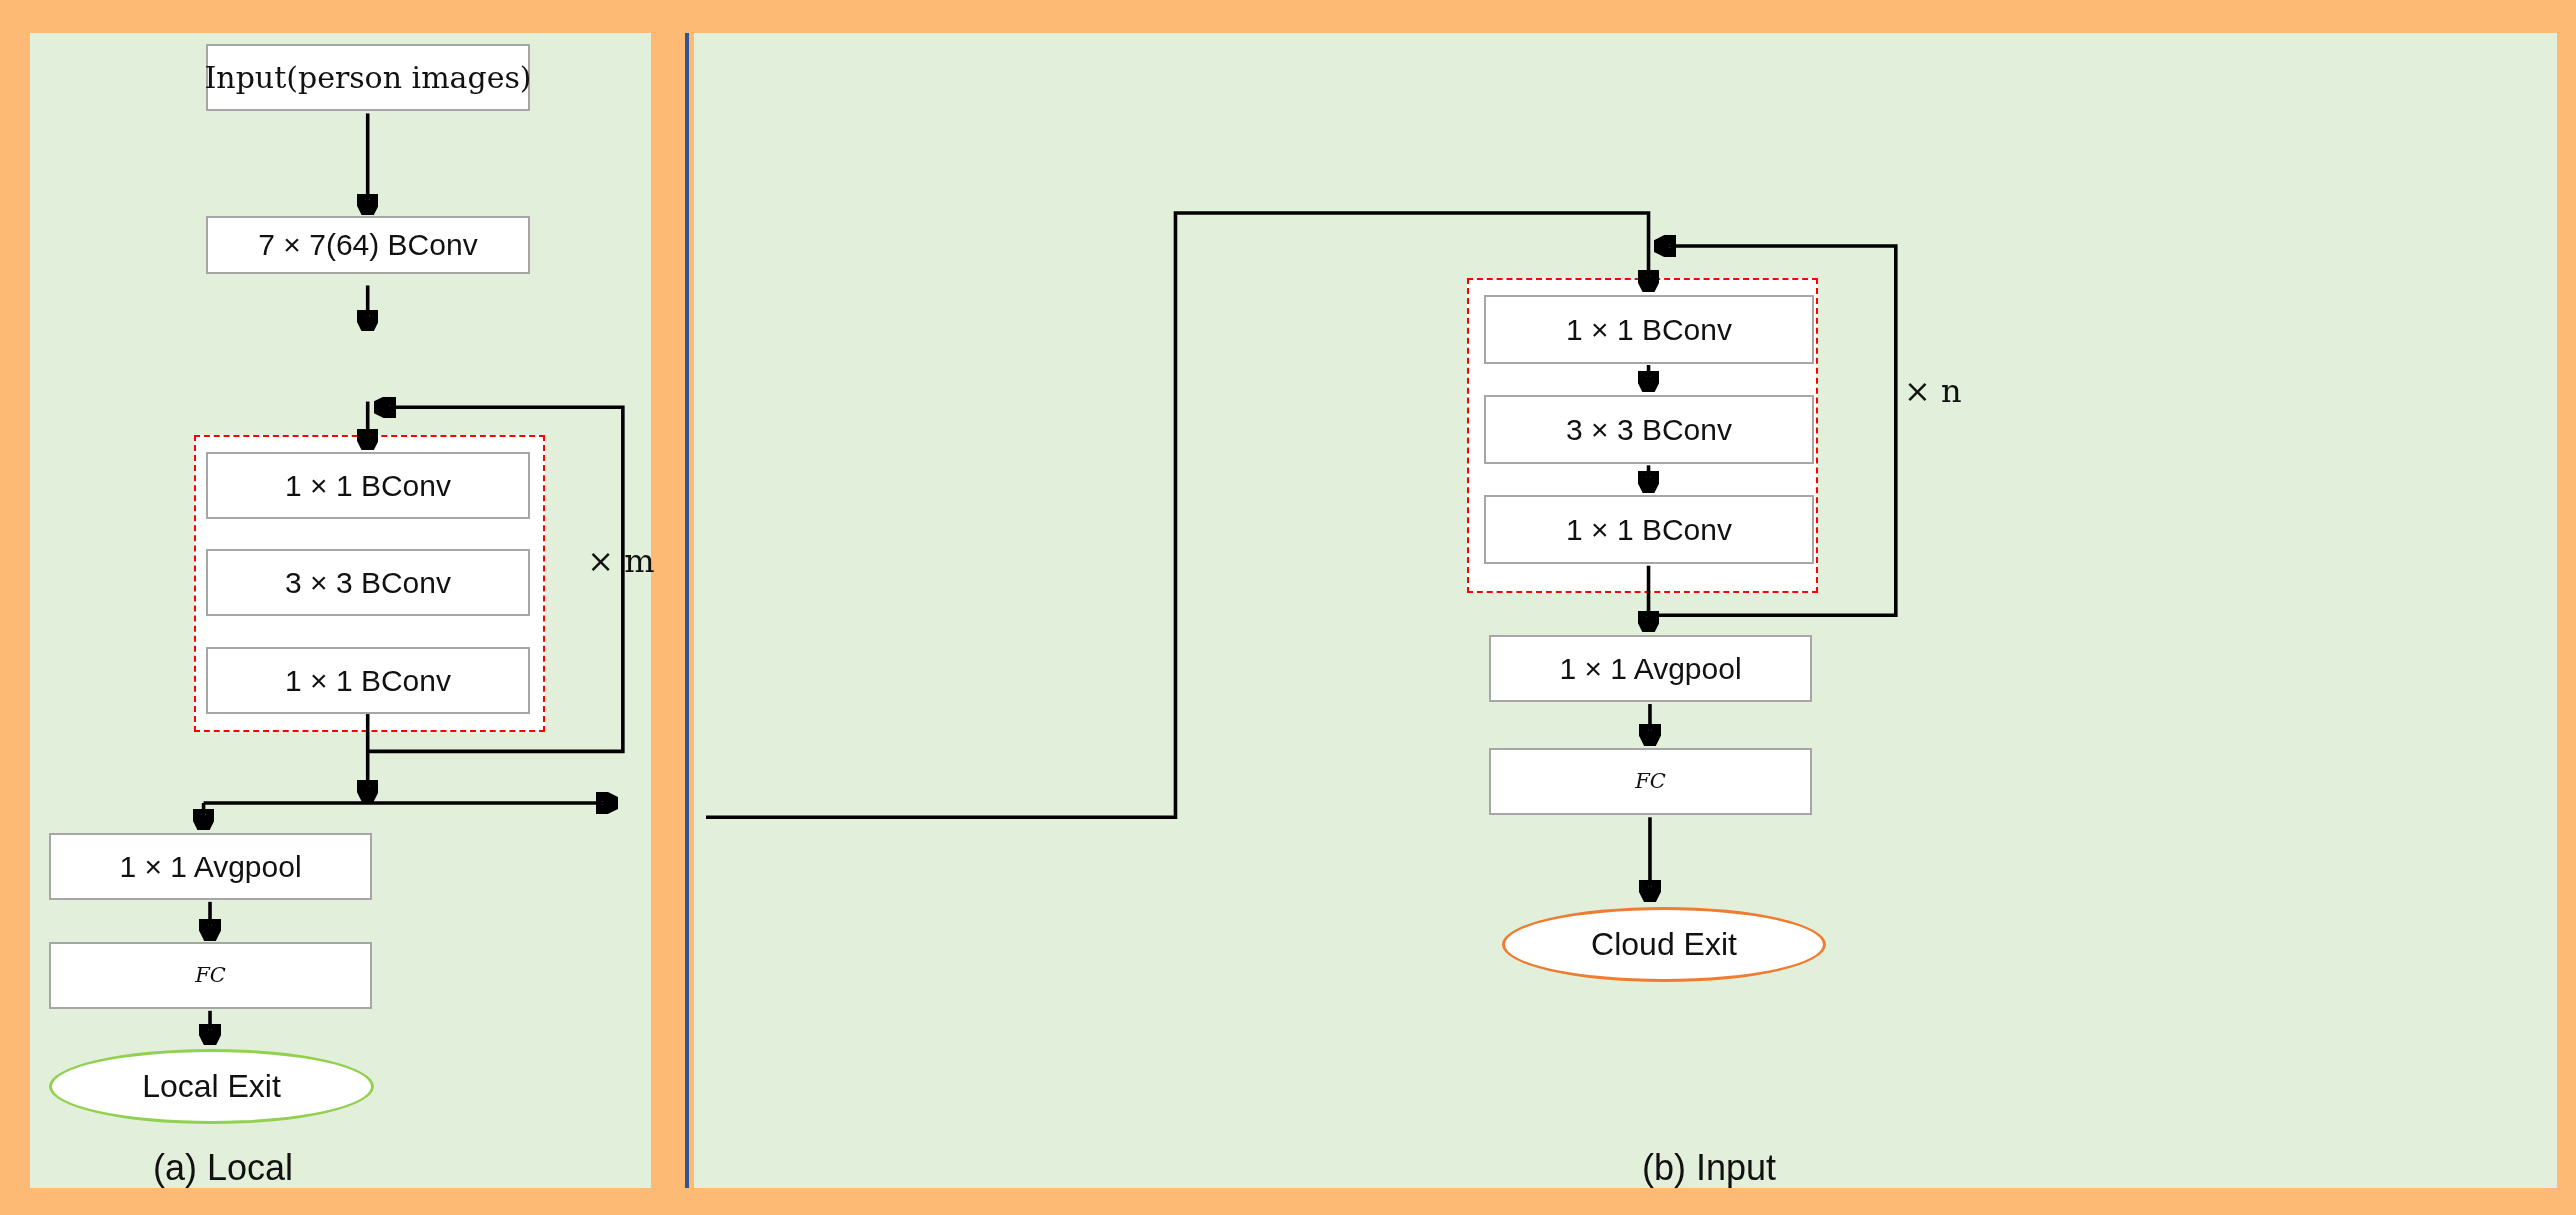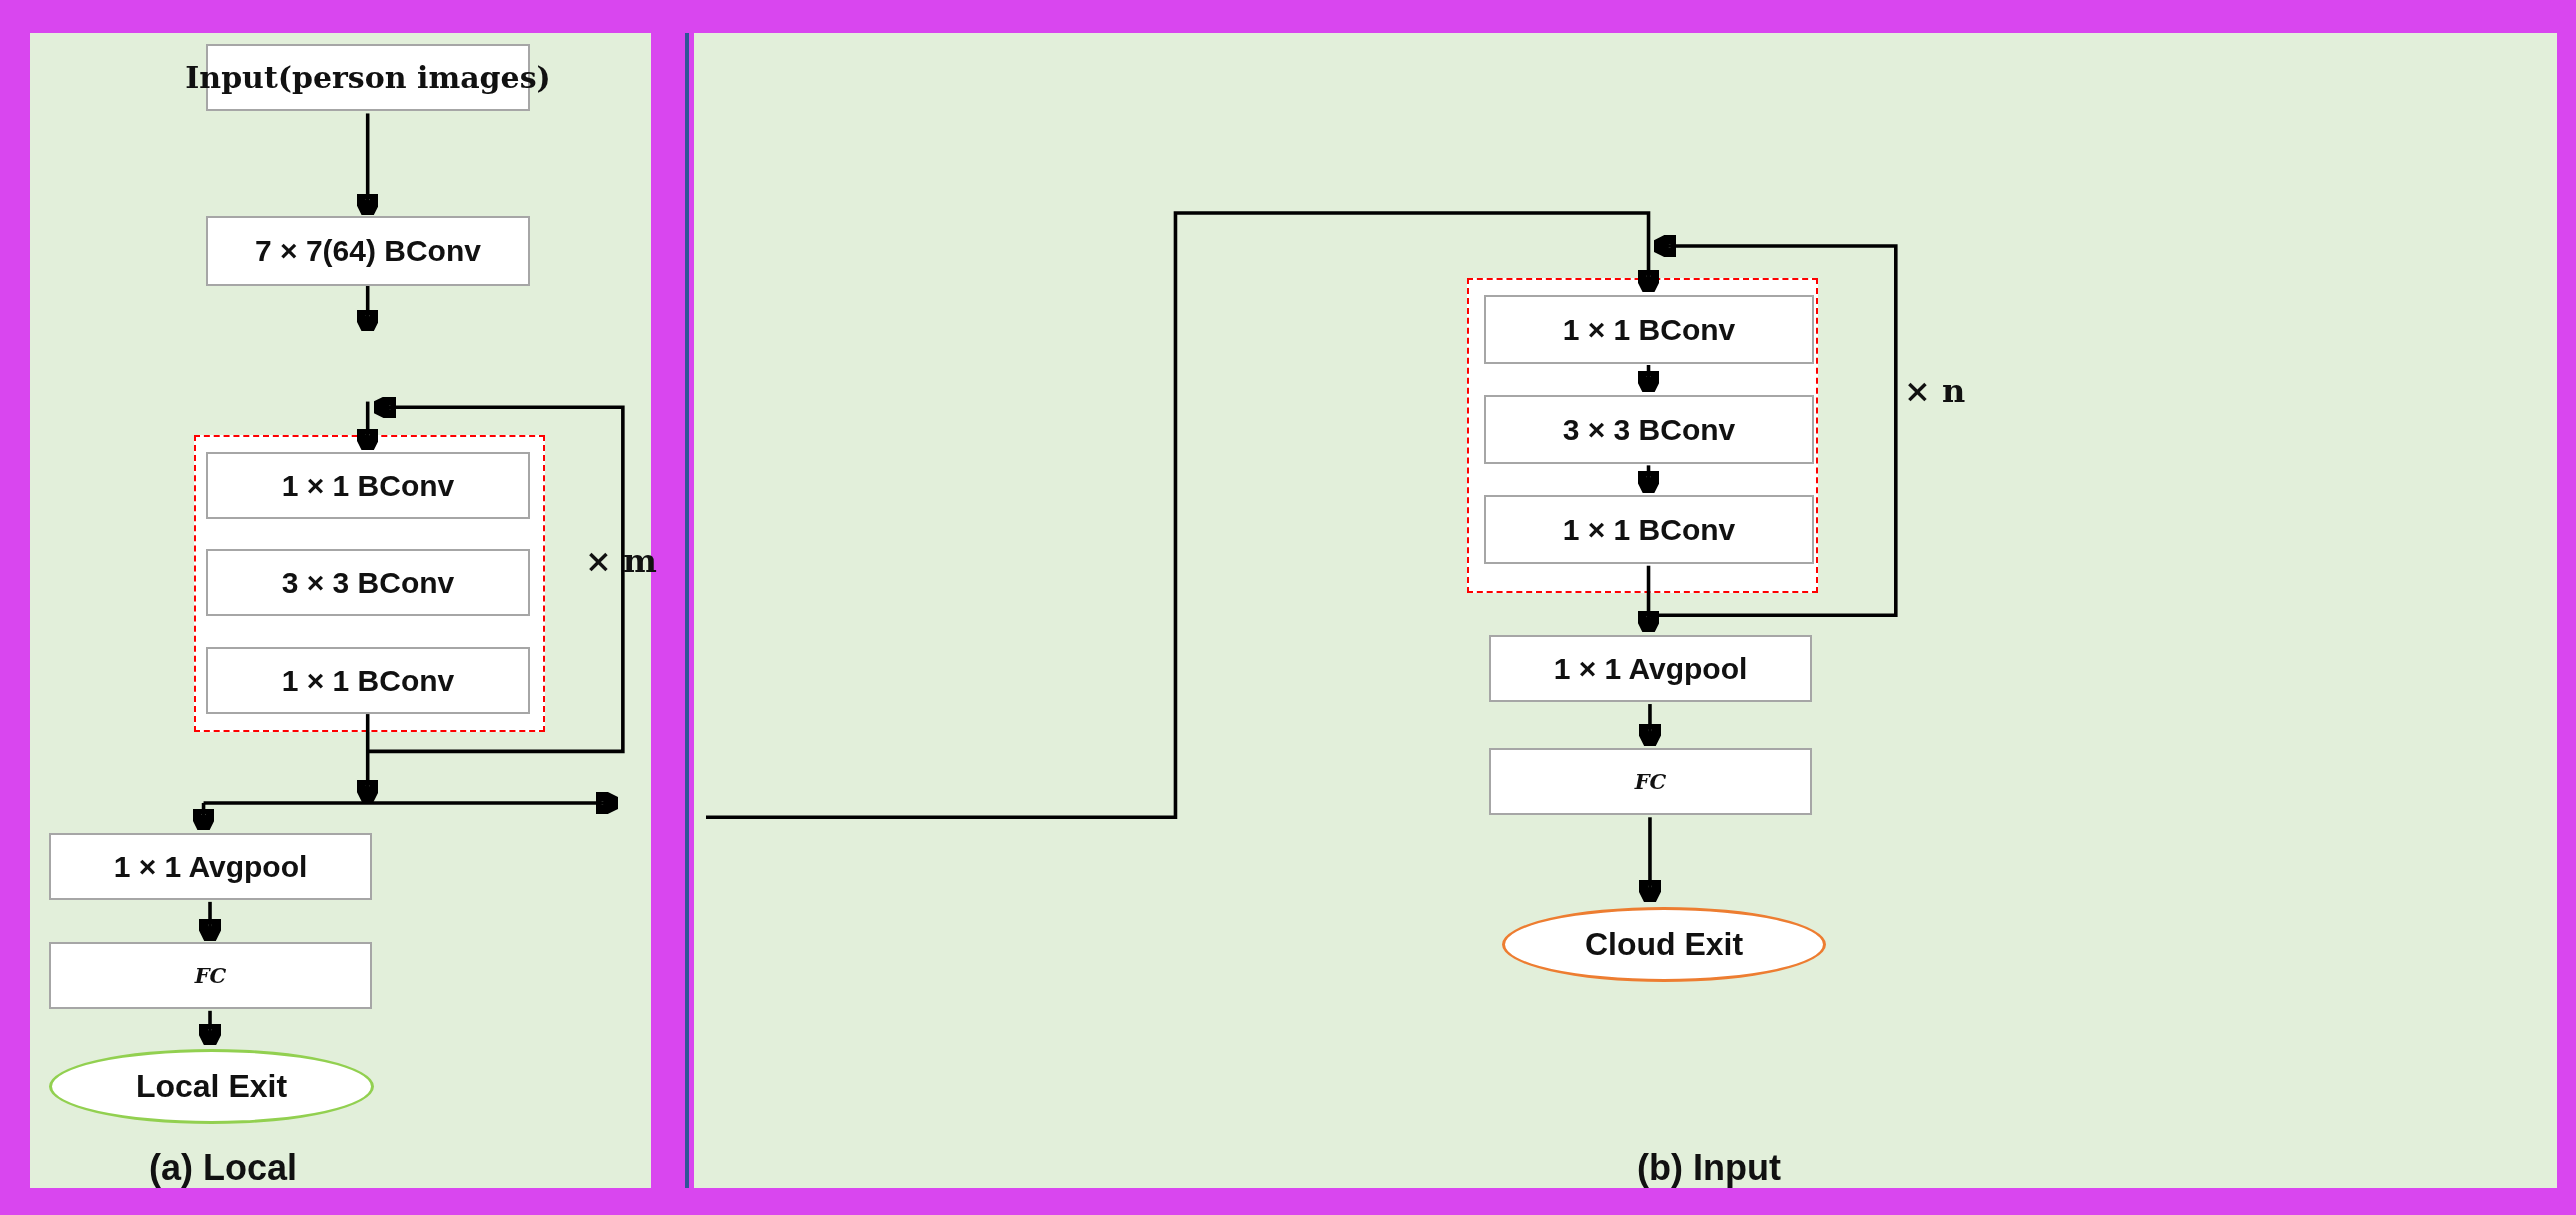--- a/index.html
+++ b/index.html
@@ -7,22 +7,22 @@
     --divider:#2f5597;
     --line:#000000;
     --box_border:#a6a6a6;
     --dashed_border:#fe0000;
     --local_exit_border:#92d050;
     --cloud_exit_border:#ed7d31;
     --text:#111111;
   }
   html,body{margin:0;padding:0;background:#ffffff;}
   #stage{
-    position:relative;width:2576px;height:1216px;background:#d946ef;
-    overflow:hidden;font-family:"Liberation Sans",sans-serif;color:var(--text);font-weight:bold;
+    position:relative;width:2576px;height:1216px;background:#fdba74;
+    overflow:hidden;font-family:"Liberation Sans",sans-serif;color:var(--text);
   }
   .panel{position:absolute;top:33px;height:1155px;background:var(--panel_bg);}
   #panel-local{left:30px;width:621px;}
   #panel-cloud{left:694px;width:1863px;}
   #divider{position:absolute;left:685px;top:33px;width:4.3px;height:1155px;background:var(--divider);}
   .node{
     position:absolute;background:#ffffff;border:2.2px solid var(--box_border);
     display:flex;align-items:center;justify-content:center;
     font-size:30px;line-height:1;box-sizing:border-box;white-space:nowrap;
   }
@@ -82,21 +82,21 @@
     <path d="M985 1140 H 1640 V 297 H 2300 V 401" marker-end="url(#arw)"></path>
     <path d="M2302 858 H 2645 V 343 H 2314" marker-end="url(#arw)"></path>
     <path d="M2300 509 V 541" marker-end="url(#arw)"></path>
     <path d="M2300 649 V 681" marker-end="url(#arw)"></path>
     <path d="M2300 789 V 876" marker-end="url(#arw)"></path>
     <path d="M2302 982 V 1034" marker-end="url(#arw)"></path>
     <path d="M2302 1140 V 1252" marker-end="url(#arw)"></path>
   </svg>
 
   <div class="node serif" style="left:206px;top:44px;width:324px;height:67px;">Input(person images)</div>
-  <div class="node" style="left:206px;top:216px;width:324px;height:70px;">7 × 7(64) BConv</div>
+  <div class="node" style="left:206px;top:216px;width:324px;height:58px;">7 × 7(64) BConv</div>
   <div class="node" style="left:206px;top:452px;width:324px;height:67px;">1 × 1 BConv</div>
   <div class="node" style="left:206px;top:549px;width:324px;height:67px;">3 × 3 BConv</div>
   <div class="node" style="left:206px;top:647px;width:324px;height:67px;">1 × 1 BConv</div>
   <div class="repeat-label" style="left:621px;top:561px;transform:translate(-50%,-50%);">× m</div>
   <div class="node" style="left:49px;top:833px;width:323px;height:67px;">1 × 1 Avgpool</div>
   <div class="node fc-label" style="left:49px;top:942px;width:323px;height:67px;">FC</div>
   <div id="local-exit" class="exit" style="left:49px;top:1049px;width:325px;height:75px;">Local Exit</div>
   <div class="caption" style="left:223px;top:1150px;">(a) Local</div>
 
   <div class="node" style="left:1484px;top:295px;width:330px;height:69px;">1 × 1 BConv</div>

